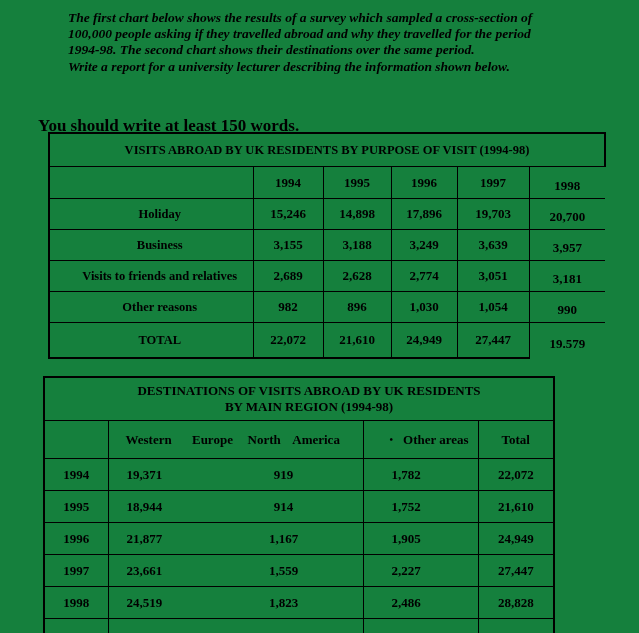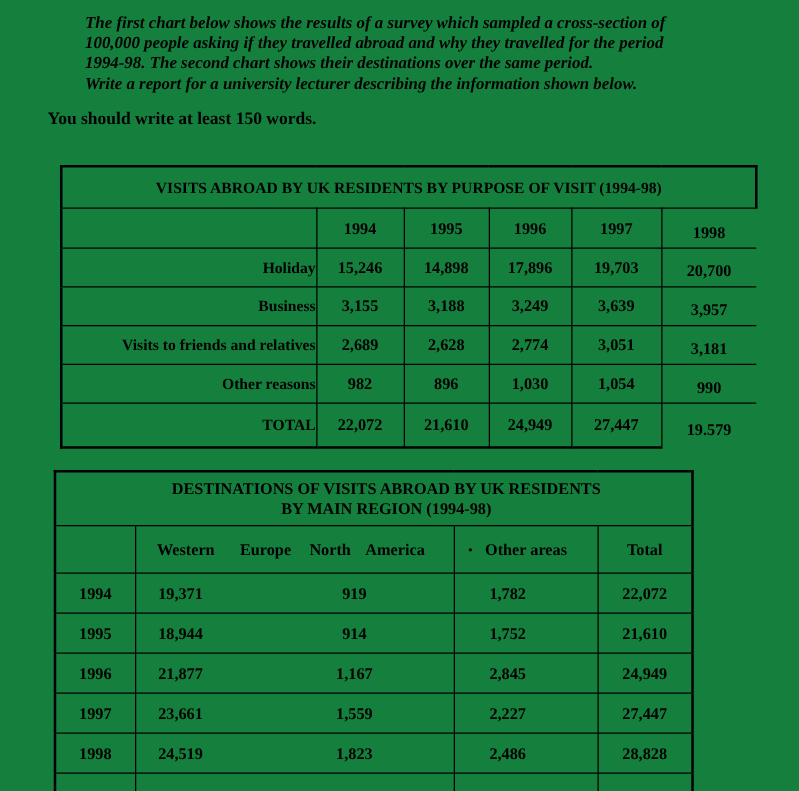--- a/index.html
+++ b/index.html
@@ -22,24 +22,24 @@
     font-style: italic;
     font-size: 13.5px;
     line-height: 16px;
     margin: 0;
   }
   #para1 { top: 10px; }
   #para2 { top: 59px; }
   .note {
     position: absolute;
     left: 38px;
-    top: 88px;
+    top: 116px;
     margin: 0;
     font-weight: bold;
-    font-size: 14px;
+    font-size: 17px;
   }
 
   
   table {
     position: absolute;
     border-collapse: collapse;
     table-layout: fixed;
   }
   td {
     border: 1px solid #000000;
@@ -56,21 +56,21 @@
   .t1 .title-row td {
     height: 32px;
     font-size: 12.5px;
     border: 2px solid #000000;
     border-bottom-width: 1px;
   }
   .t1 .head-row td { height: 31px; }
   .t1 tbody td { height: 30px; }
   .t1 tbody tr.r-total td { height: 34px; }
   .t1 td.lab {
-    text-align: right;
+    text-align: center;
     padding-left: 17px;
     font-size: 12.5px;
     border-left-width: 2px;
   }
   .t1 .head-row td:first-child { border-left-width: 2px; }
   .t1 tbody tr:last-child td { border-bottom-width: 2px; }
   
   .t1 td.c98 { border-right: none; }
   .t1 td.c98 span { position: relative; top: 3px; display: inline-block; }
   .t1 tbody tr:last-child td.c98 { border-bottom: none; }
@@ -102,21 +102,21 @@
   }
   .t2 .we-val {
     position: absolute; left: 18px; top: 50%;
     transform: translateY(-50%);
   }
   .t2 .na-val {
     position: absolute; left: 175px; top: 50%;
     transform: translate(-50%, -50%);
   }
   .t2 td.oth-head {
-    text-align: left; padding-left: 11px;
+    text-align: left; padding-left: 26px;
   }
   .t2 .bullet {
     font-size: 10px;
     vertical-align: 1px;
     padding-right: 10px;
   }
   .t2 td.oth { text-align: left; padding-left: 28px; }
   .t2 .partial td { height: 15px; border-bottom: none; }
 </style>
 </head>
@@ -244,21 +244,21 @@
           </td>
           <td class="oth">1,752</td>
           <td>21,610</td>
         </tr>
         <tr>
           <td>1996</td>
           <td class="region">
             <span class="we-val">21,877</span>
             <span class="na-val">1,167</span>
           </td>
-          <td class="oth">2,845</td>
+          <td class="oth">1,905</td>
           <td>24,949</td>
         </tr>
         <tr>
           <td>1997</td>
           <td class="region">
             <span class="we-val">23,661</span>
             <span class="na-val">1,559</span>
           </td>
           <td class="oth">2,227</td>
           <td>27,447</td>

